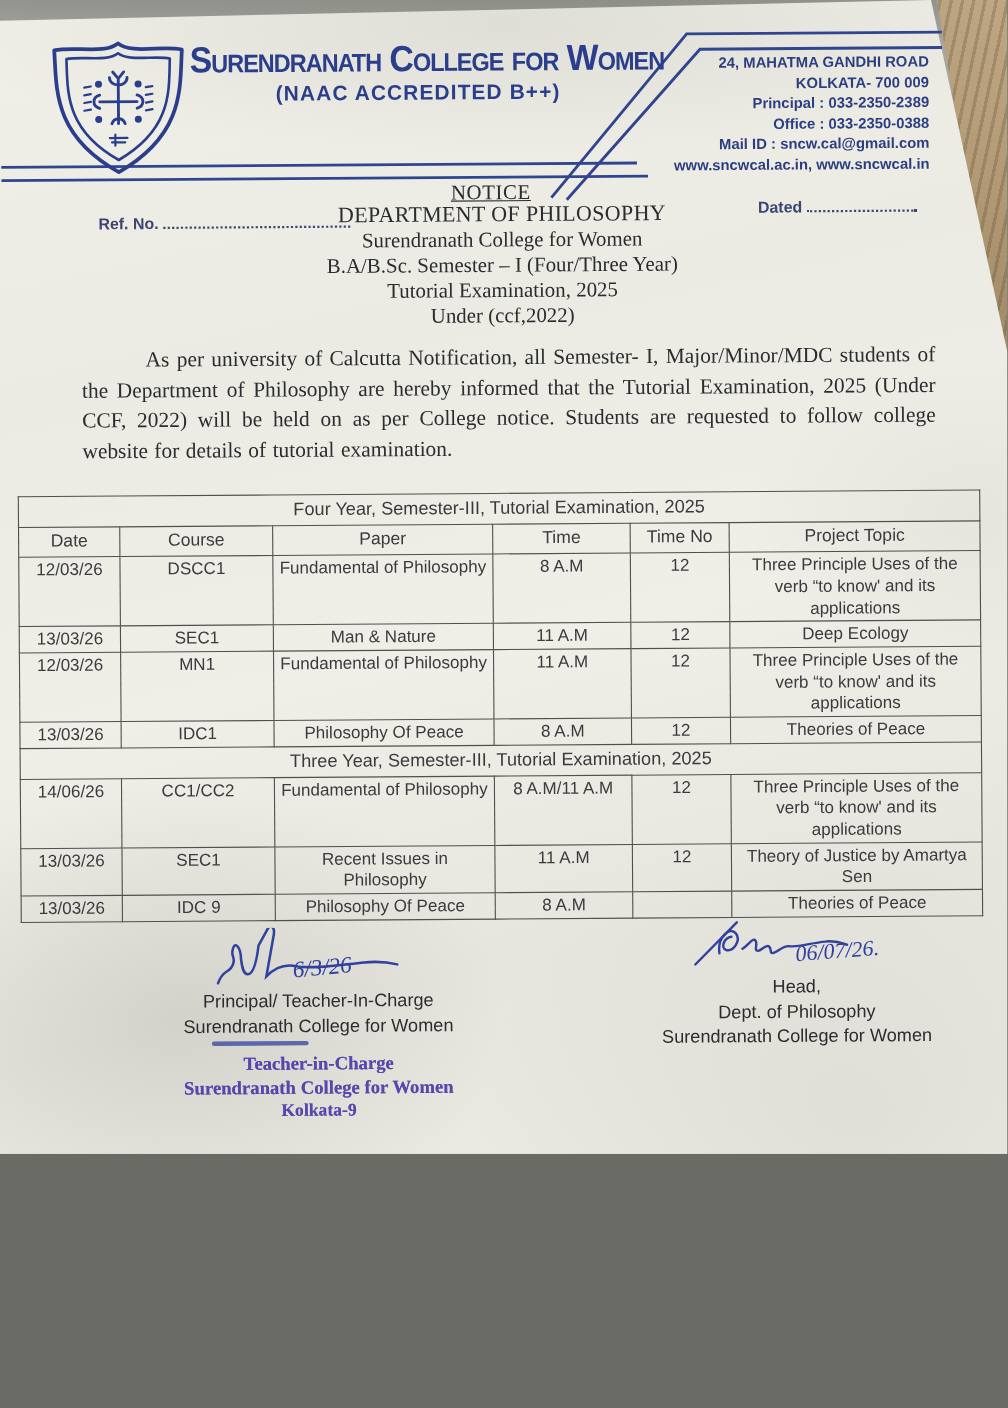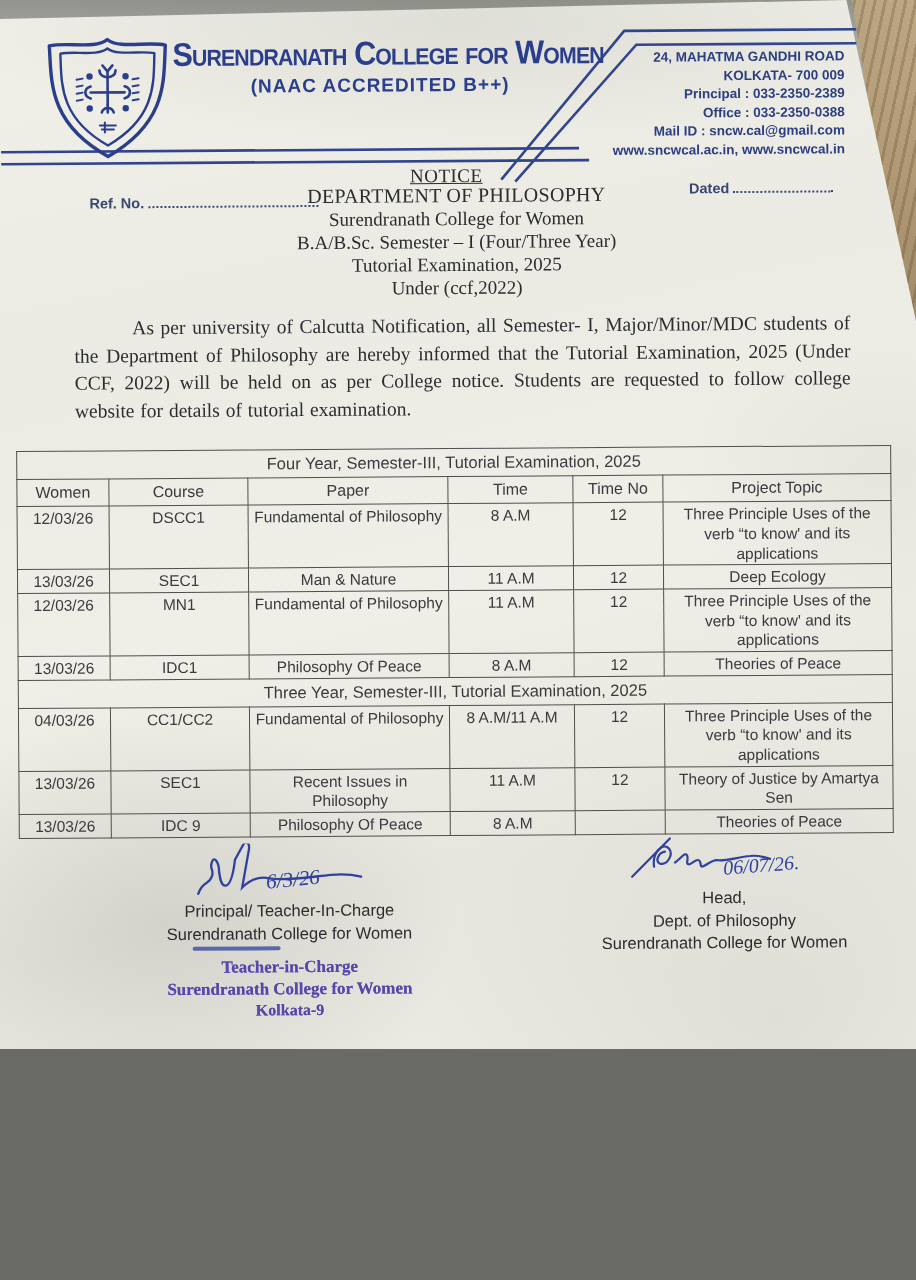--- a/index.html
+++ b/index.html
@@ -167,21 +167,21 @@
             <col style="width:200px">
           <col style="width:125px">
             <col style="width:90px">
             <col style="width:228px">
         </colgroup>
         <tbody id="exam-tbody">
             <tr>
               <td colspan="6" class="section">Four Year, Semester-III, Tutorial Examination, 2025</td>
             </tr>
             <tr>
-              <th>Women</th>
+              <th>Date</th>
               <th>Course</th>
               <th>Paper</th>
               <th>Time</th>
               <th>Time No</th>
               <th>Project Topic</th>
             </tr>
             <tr>
               <td>12/03/26</td>
               <td>DSCC1</td>
               <td>Fundamental of Philosophy</td>
@@ -210,21 +210,21 @@
               <td>IDC1</td>
               <td>Philosophy Of Peace</td>
               <td>8 A.M</td>
               <td>12</td>
               <td>Theories of Peace</td>
             </tr>
             <tr>
               <td colspan="6" class="section">Three Year, Semester-III, Tutorial Examination, 2025</td>
             </tr>
             <tr>
-              <td>04/03/26</td>
+              <td>14/06/26</td>
               <td>CC1/CC2</td>
               <td>Fundamental of Philosophy</td>
               <td>8 A.M/11 A.M</td>
               <td>12</td>
               <td>Three Principle Uses of the verb “to know' and its applications</td>
             </tr>
             <tr>
               <td>13/03/26</td>
               <td>SEC1</td>
               <td>Recent Issues in Philosophy</td>

